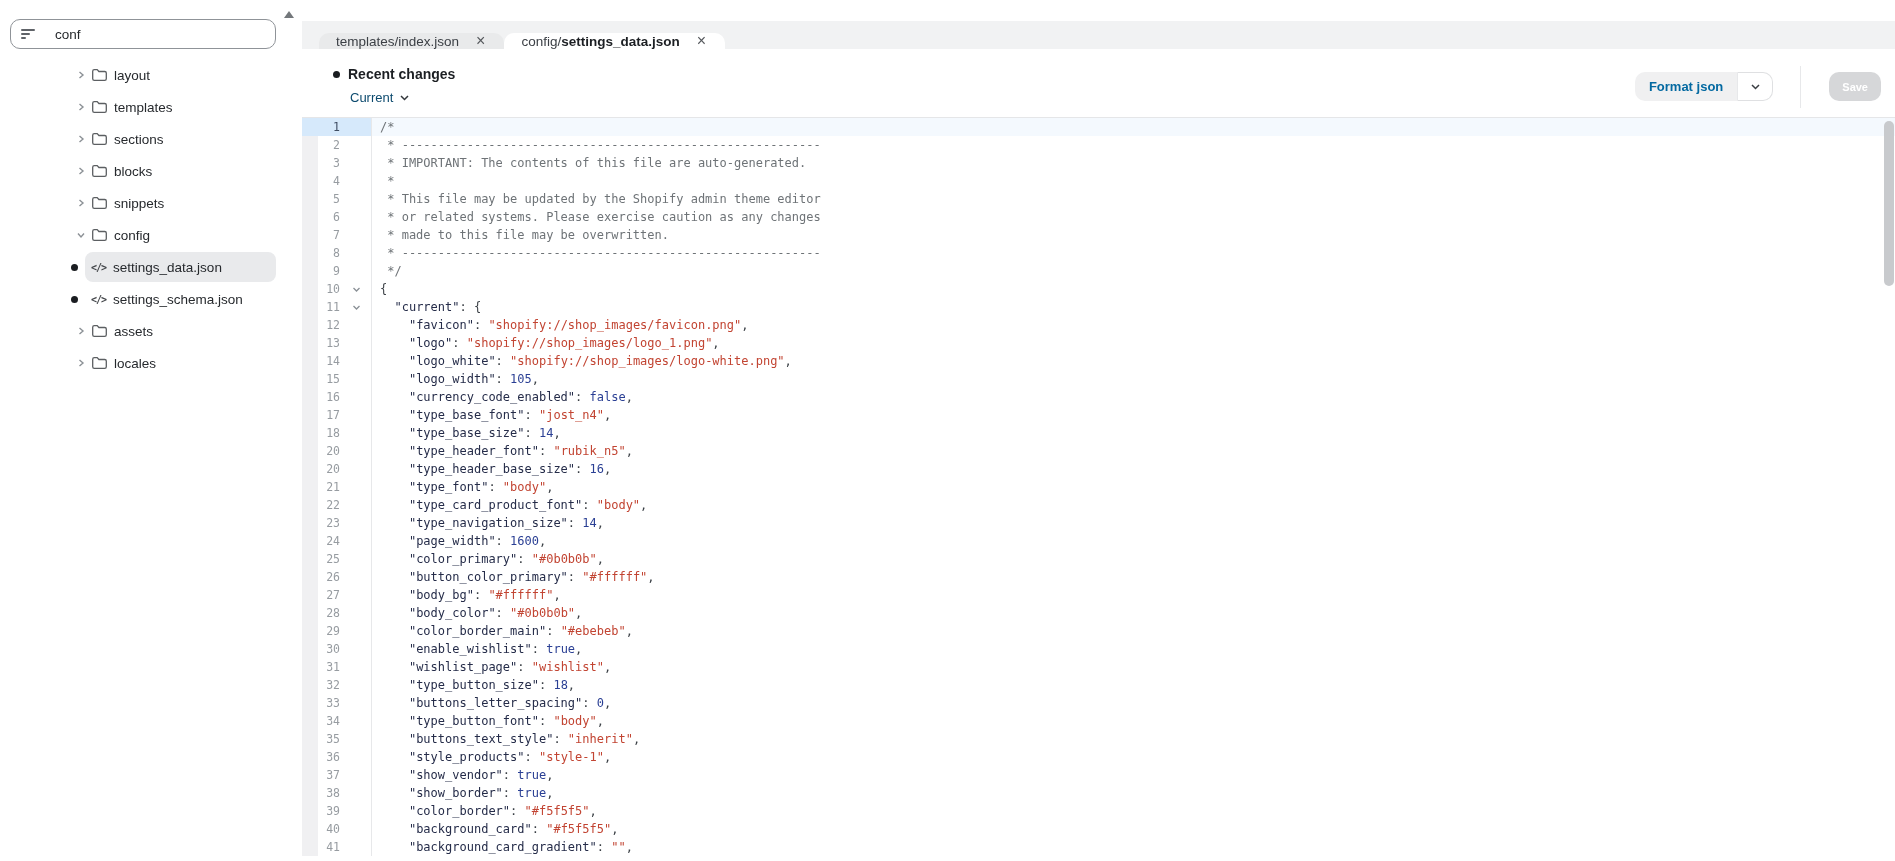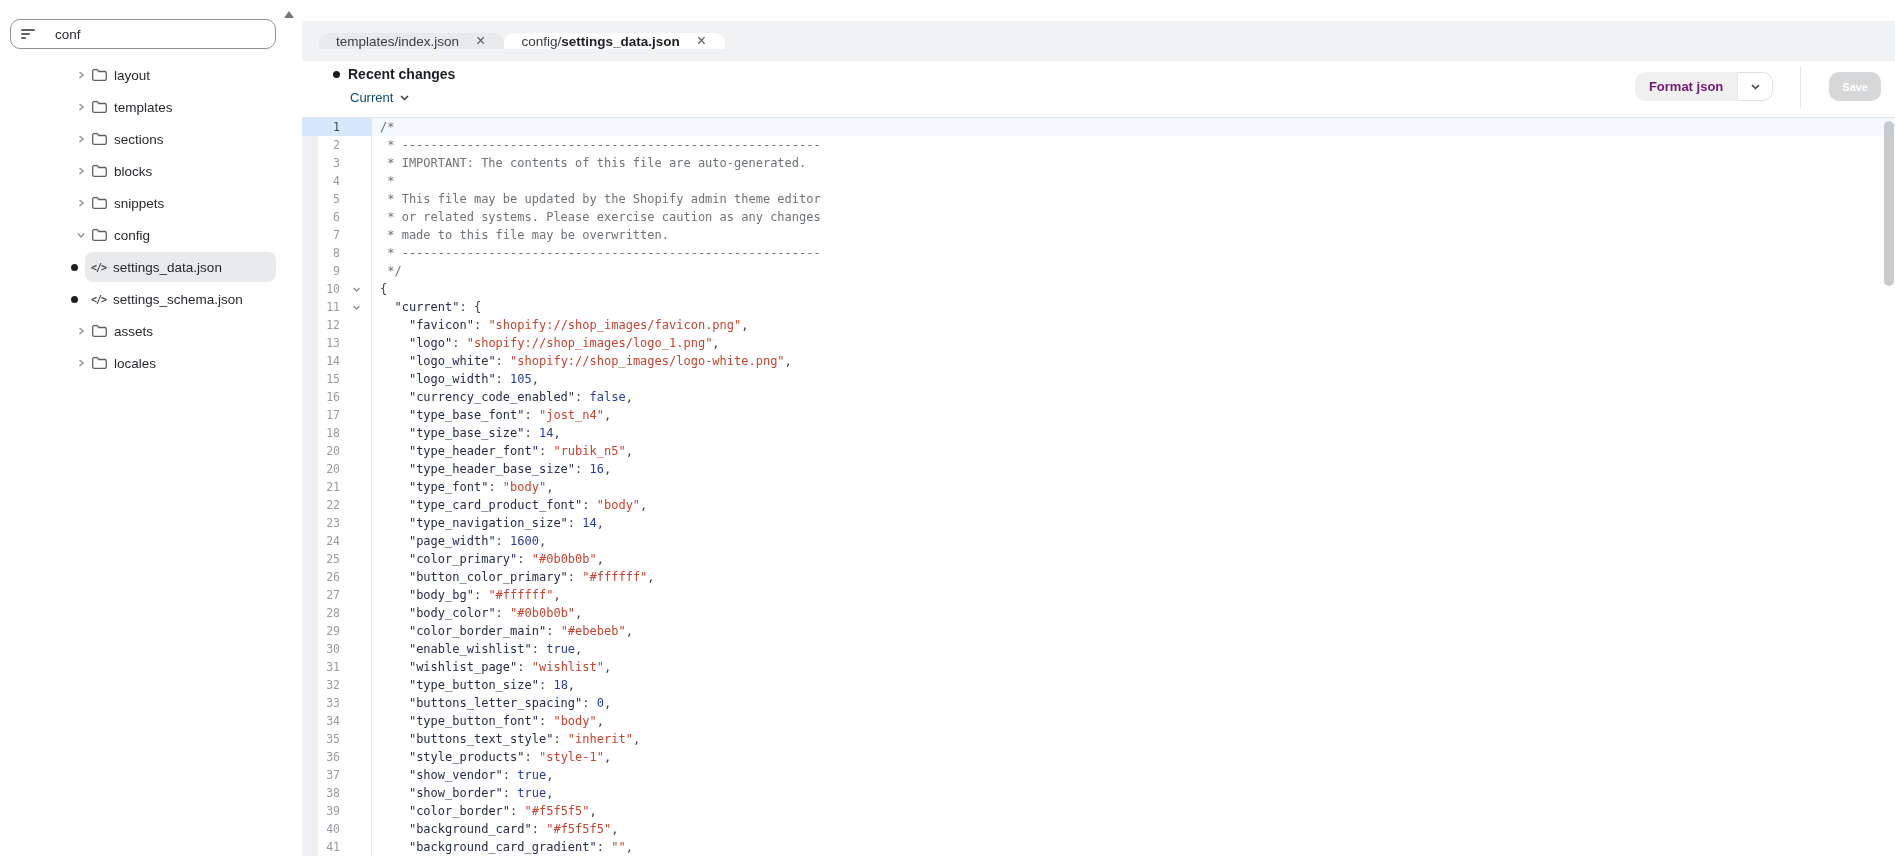--- a/index.html
+++ b/index.html
@@ -30,41 +30,41 @@
                 display:flex; align-items:center; gap:7px; padding-left:6px; }
   .trow.selected .pill { background:#e9eaec; }
   .trow .tlabel { font-size:13.5px; color:#26292d; }
   .code-glyph { font-family:"DejaVu Sans Mono",monospace; font-size:10px; font-weight:bold;
                 color:#44474b; letter-spacing:-1px; }
   .sb-scroll-up { position:absolute; left:284px; top:11px; width:0; height:0;
                   border-left:5px solid transparent; border-right:5px solid transparent;
                   border-bottom:7px solid #73777b; }
 
   
-  .tabstrip { position:absolute; left:302px; top:21px; right:0; height:40px;
-              background:#f1f2f3; display:flex; align-items:center; padding-left:17px; z-index:2; }
+  .tabstrip { position:absolute; left:302px; top:21px; right:0; height:28px;
+              background:#f1f2f3; display:flex; align-items:flex-end; padding-left:17px; z-index:2; }
   .tab { display:flex; align-items:center; gap:15px; padding:0 17px;
          border-radius:10px 10px 0 0; font-size:13.5px; color:#3c4046; cursor:default; }
   .tab.inactive { background:#e9eaeb; }
   .tab.active { background:#fff; }
   .tab .bold { font-weight:bold; color:#1c1f23; }
   .tab-close { font-size:16px; line-height:16px; color:#55585c; padding:0 2px; }
 
   
   .toolbar { position:absolute; left:302px; top:57px; right:0; height:61px; background:#fff;
              border-bottom:1px solid #e5e6e8; }
   .recent { position:absolute; left:31px; top:9px; display:flex; align-items:center; gap:8px; }
   .recent .bullet { width:7px; height:7px; border-radius:50%; background:#1a1d21; }
   .recent .rlabel { font-size:14px; font-weight:bold; color:#1c1f23; }
   .version-picker { position:absolute; left:48px; top:33px; display:flex; align-items:center; gap:7px;
                     font-size:13px; color:#0c4a6e; }
   .chev-down { width:9px; height:6px; }
   .right-controls { position:absolute; right:14px; top:15px; display:flex; align-items:center; height:29px; }
   .split-btn { display:flex; height:29px; }
-  .split-btn .seg-main { background:#f0f0f1; color:#701a75; font-size:13px; font-weight:bold;
+  .split-btn .seg-main { background:#f0f0f1; color:#0369a1; font-size:13px; font-weight:bold;
                          border-radius:10px 0 0 10px; display:flex; align-items:center; padding:0 14px; }
   .split-btn .seg-arrow { width:36px; background:#fff; border:1px solid #dfe0e2; border-left:1px solid #e7e8ea;
                           border-radius:0 10px 10px 0; display:flex; align-items:center; justify-content:center; }
   .tb-divider { width:1px; height:42px; background:#e7e8ea; margin:0 28px 0 27px; align-self:center; }
   .save-btn { height:29px; background:#d6d7d9; border:none; border-radius:10px; color:#fff;
               font-size:11px; font-weight:bold; padding:0 13px; font-family:"Liberation Sans",sans-serif; }
 
   
   .editor { position:absolute; left:302px; top:118px; right:0; bottom:0; background:#fff; overflow:hidden; }
   .eline { display:flex; height:18px; line-height:18px;

